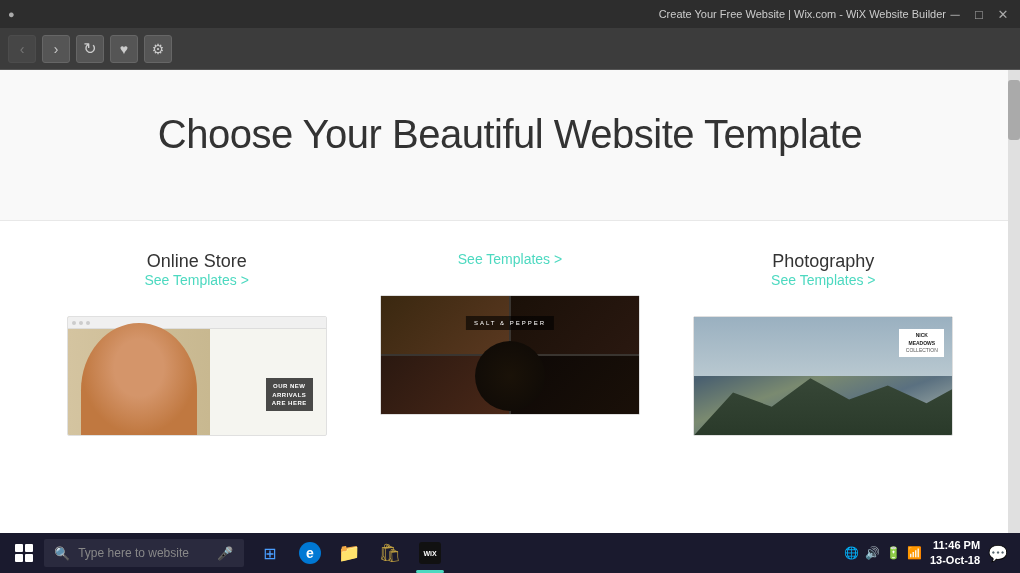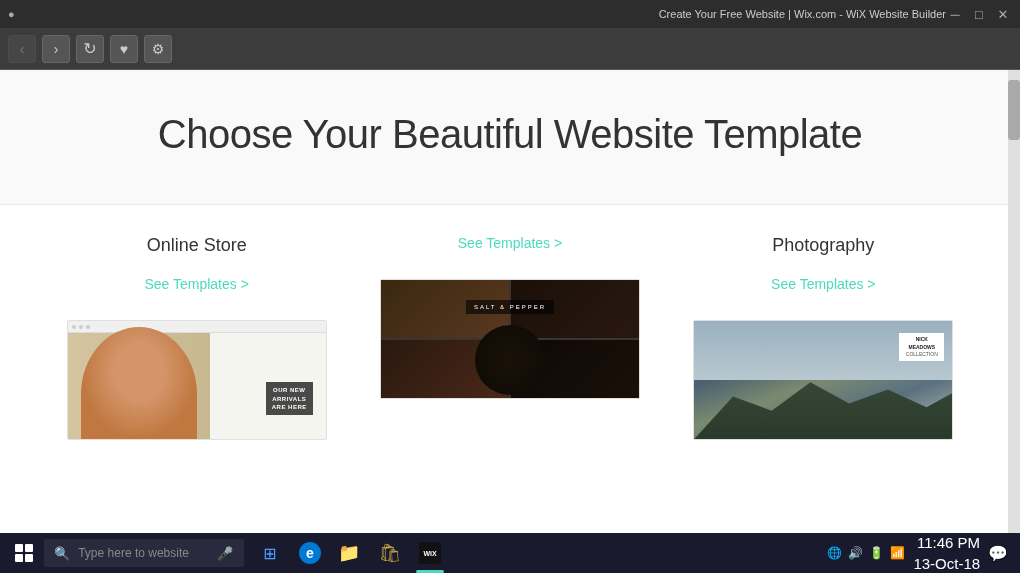--- a/index.html
+++ b/index.html
@@ -85,21 +85,21 @@
       background: #f9f9f9;
       text-align: center;
       padding: 40px 20px 30px;
       border-bottom: 1px solid #e8e8e8;
     }
     .hero-title {
       font-size: 40px;
       font-weight: 300;
       color: #333333;
       letter-spacing: -0.5px;
-      margin-bottom: 16px;
+      margin-bottom: 32px;
       line-height: 1.2;
     }
     .hero-subtitle {
       font-size: 16px;
       color: #666666;
       margin-bottom: 30px;
     }
     .start-now-btn {
       background: #4dd9c0;
       color: white;
@@ -121,21 +121,21 @@
     }
     .template-category {
       flex: 1;
       text-align: center;
       max-width: 260px;
     }
     .category-title {
       font-size: 18px;
       color: #333;
       font-weight: 400;
-      margin-bottom: 20px;
+      margin-bottom: 0;
     }
     .see-templates-link {
       color: #4dd9c0;
       font-size: 14px;
       cursor: pointer;
       text-decoration: none;
       display: block;
       margin-bottom: 28px;
     }
     .template-preview {
@@ -369,23 +369,24 @@
     }
     .taskbar-right {
       margin-left: auto;
       display: flex;
       align-items: center;
       gap: 8px;
       padding-right: 8px;
     }
     .taskbar-time {
       color: white;
-      font-size: 15px;
+      font-size: 11px;
       text-align: right;
       line-height: 1.4;
+      font-weight: bold;
     }
     .taskbar-sys-icons {
       display: flex;
       align-items: center;
       gap: 6px;
       color: white;
       font-size: 13px;
     }
     .active-app-indicator {
       position: absolute;

